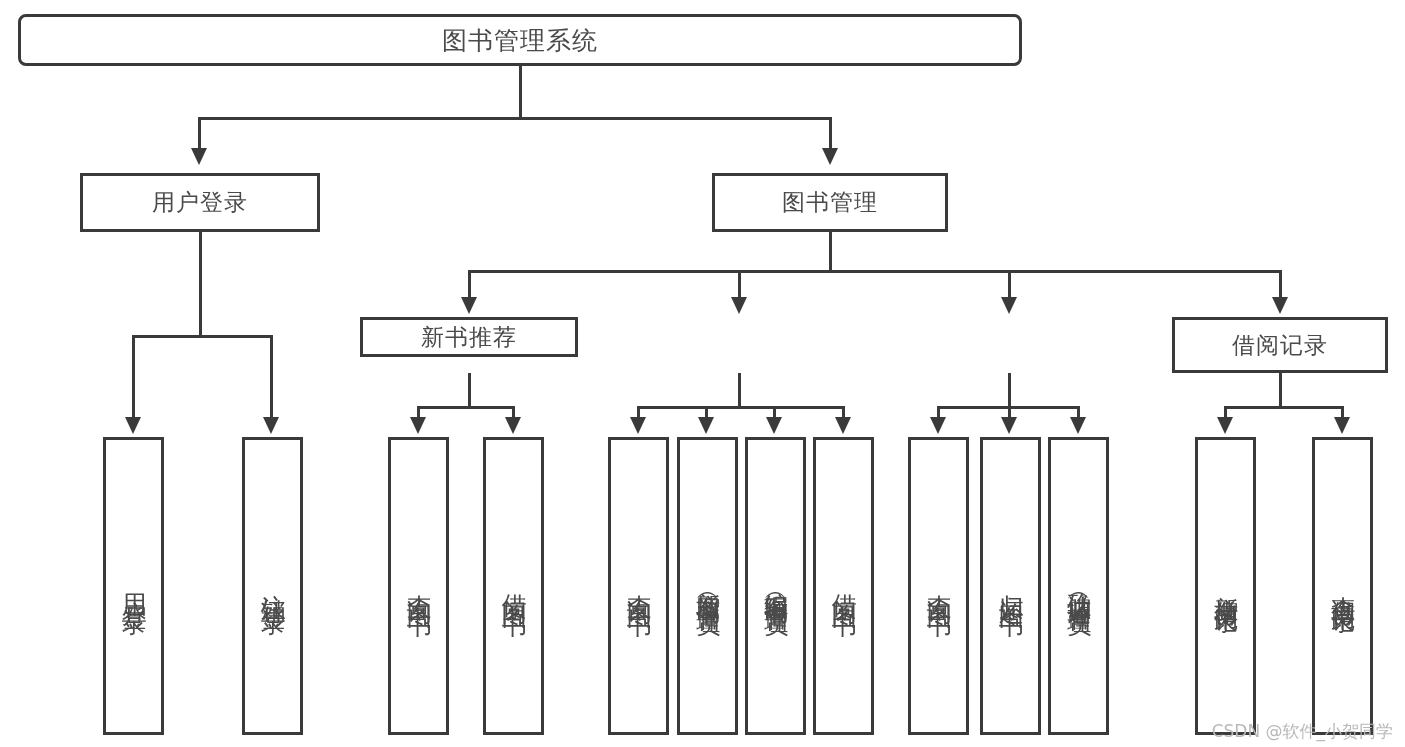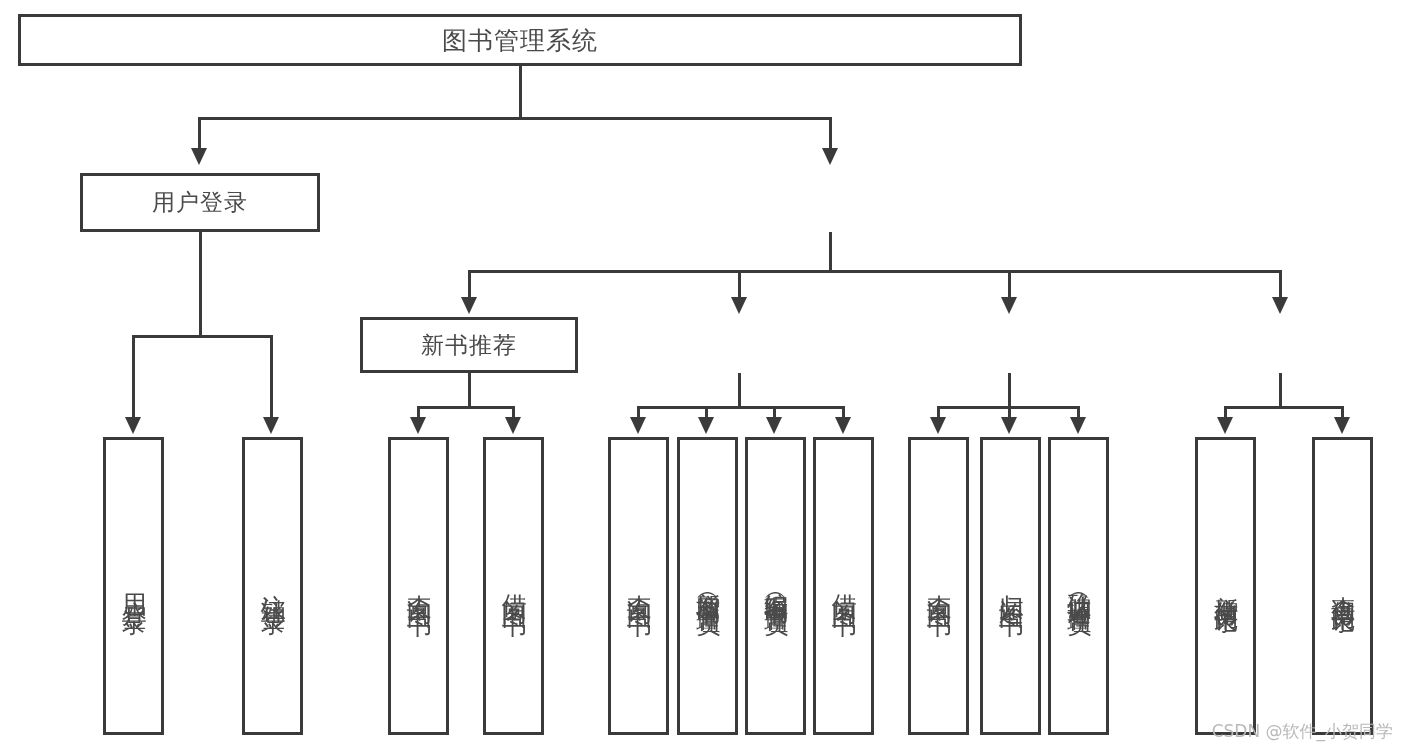--- a/index.html
+++ b/index.html
@@ -75,55 +75,61 @@
     white-space:nowrap;
     z-index:5;
     font-family:"DejaVu Sans","Liberation Sans",sans-serif;
   }
 </style>
 </head>
 <body>
 
 <div id="canvas">
 
-  <div class="node node-root" style="left:18px;top:14px;width:1004px;height:52px;">
+  <div class="node node-root" style="left:18px;top:14px;width:1004px;height:52px;border-radius:8px;">
     <span>图书管理系统</span>
   </div>
 
   <div class="ln v" style="left:519px;top:66px;width:3px;height:51px;"></div>
   <div class="ln h" style="left:198px;top:117px;width:634px;height:3px;"></div>
   <div class="ln v" style="left:198px;top:117px;width:3px;height:32px;"></div>
   <div class="arrow" style="left:191px;top:148px;"></div>
   <div class="ln v" style="left:829px;top:117px;width:3px;height:32px;"></div>
   <div class="arrow" style="left:822px;top:148px;"></div>
 
   <div class="node node-l2" style="left:80px;top:173px;width:240px;height:59px;">
     <span>用户登录</span>
+  </div>
+  <div class="node node-l2" style="left:712px;top:173px;width:236px;height:59px;">
+    <span>图书管理</span>
   </div>
 
   <div class="ln v" style="left:199px;top:232px;width:3px;height:103px;"></div>
   <div class="ln h" style="left:132px;top:335px;width:141px;height:3px;"></div>
   <div class="ln v" style="left:132px;top:335px;width:3px;height:83px;"></div>
   <div class="arrow" style="left:125px;top:417px;"></div>
   <div class="ln v" style="left:270px;top:335px;width:3px;height:83px;"></div>
   <div class="arrow" style="left:263px;top:417px;"></div>
 
   <div class="ln v" style="left:829px;top:232px;width:3px;height:40px;"></div>
   <div class="ln h" style="left:468px;top:270px;width:814px;height:3px;"></div>
   <div class="ln v" style="left:468px;top:270px;width:3px;height:28px;"></div>
   <div class="arrow" style="left:461px;top:297px;"></div>
   <div class="ln v" style="left:738px;top:270px;width:3px;height:28px;"></div>
   <div class="arrow" style="left:731px;top:297px;"></div>
   <div class="ln v" style="left:1008px;top:270px;width:3px;height:28px;"></div>
   <div class="arrow" style="left:1001px;top:297px;"></div>
   <div class="ln v" style="left:1279px;top:270px;width:3px;height:28px;"></div>
   <div class="arrow" style="left:1272px;top:297px;"></div>
 
-  <div class="node node-l3" style="left:360px;top:317px;width:218px;height:56px;">
+  <div class="node node-l3" style="left:360px;top:317px;width:218px;height:40px;">
     <span>新书推荐</span>
+  </div>
+  <div class="node node-l3" style="left:1172px;top:317px;width:216px;height:56px;">
+    <span>借阅记录</span>
   </div>
 
   <div class="ln v" style="left:468px;top:373px;width:3px;height:35px;"></div>
   <div class="ln h" style="left:417px;top:406px;width:98px;height:3px;"></div>
   <div class="ln v" style="left:417px;top:406px;width:3px;height:12px;"></div>
   <div class="arrow" style="left:410px;top:417px;"></div>
   <div class="ln v" style="left:512px;top:406px;width:3px;height:12px;"></div>
   <div class="arrow" style="left:505px;top:417px;"></div>
 
   <div class="ln v" style="left:738px;top:373px;width:3px;height:35px;"></div>

